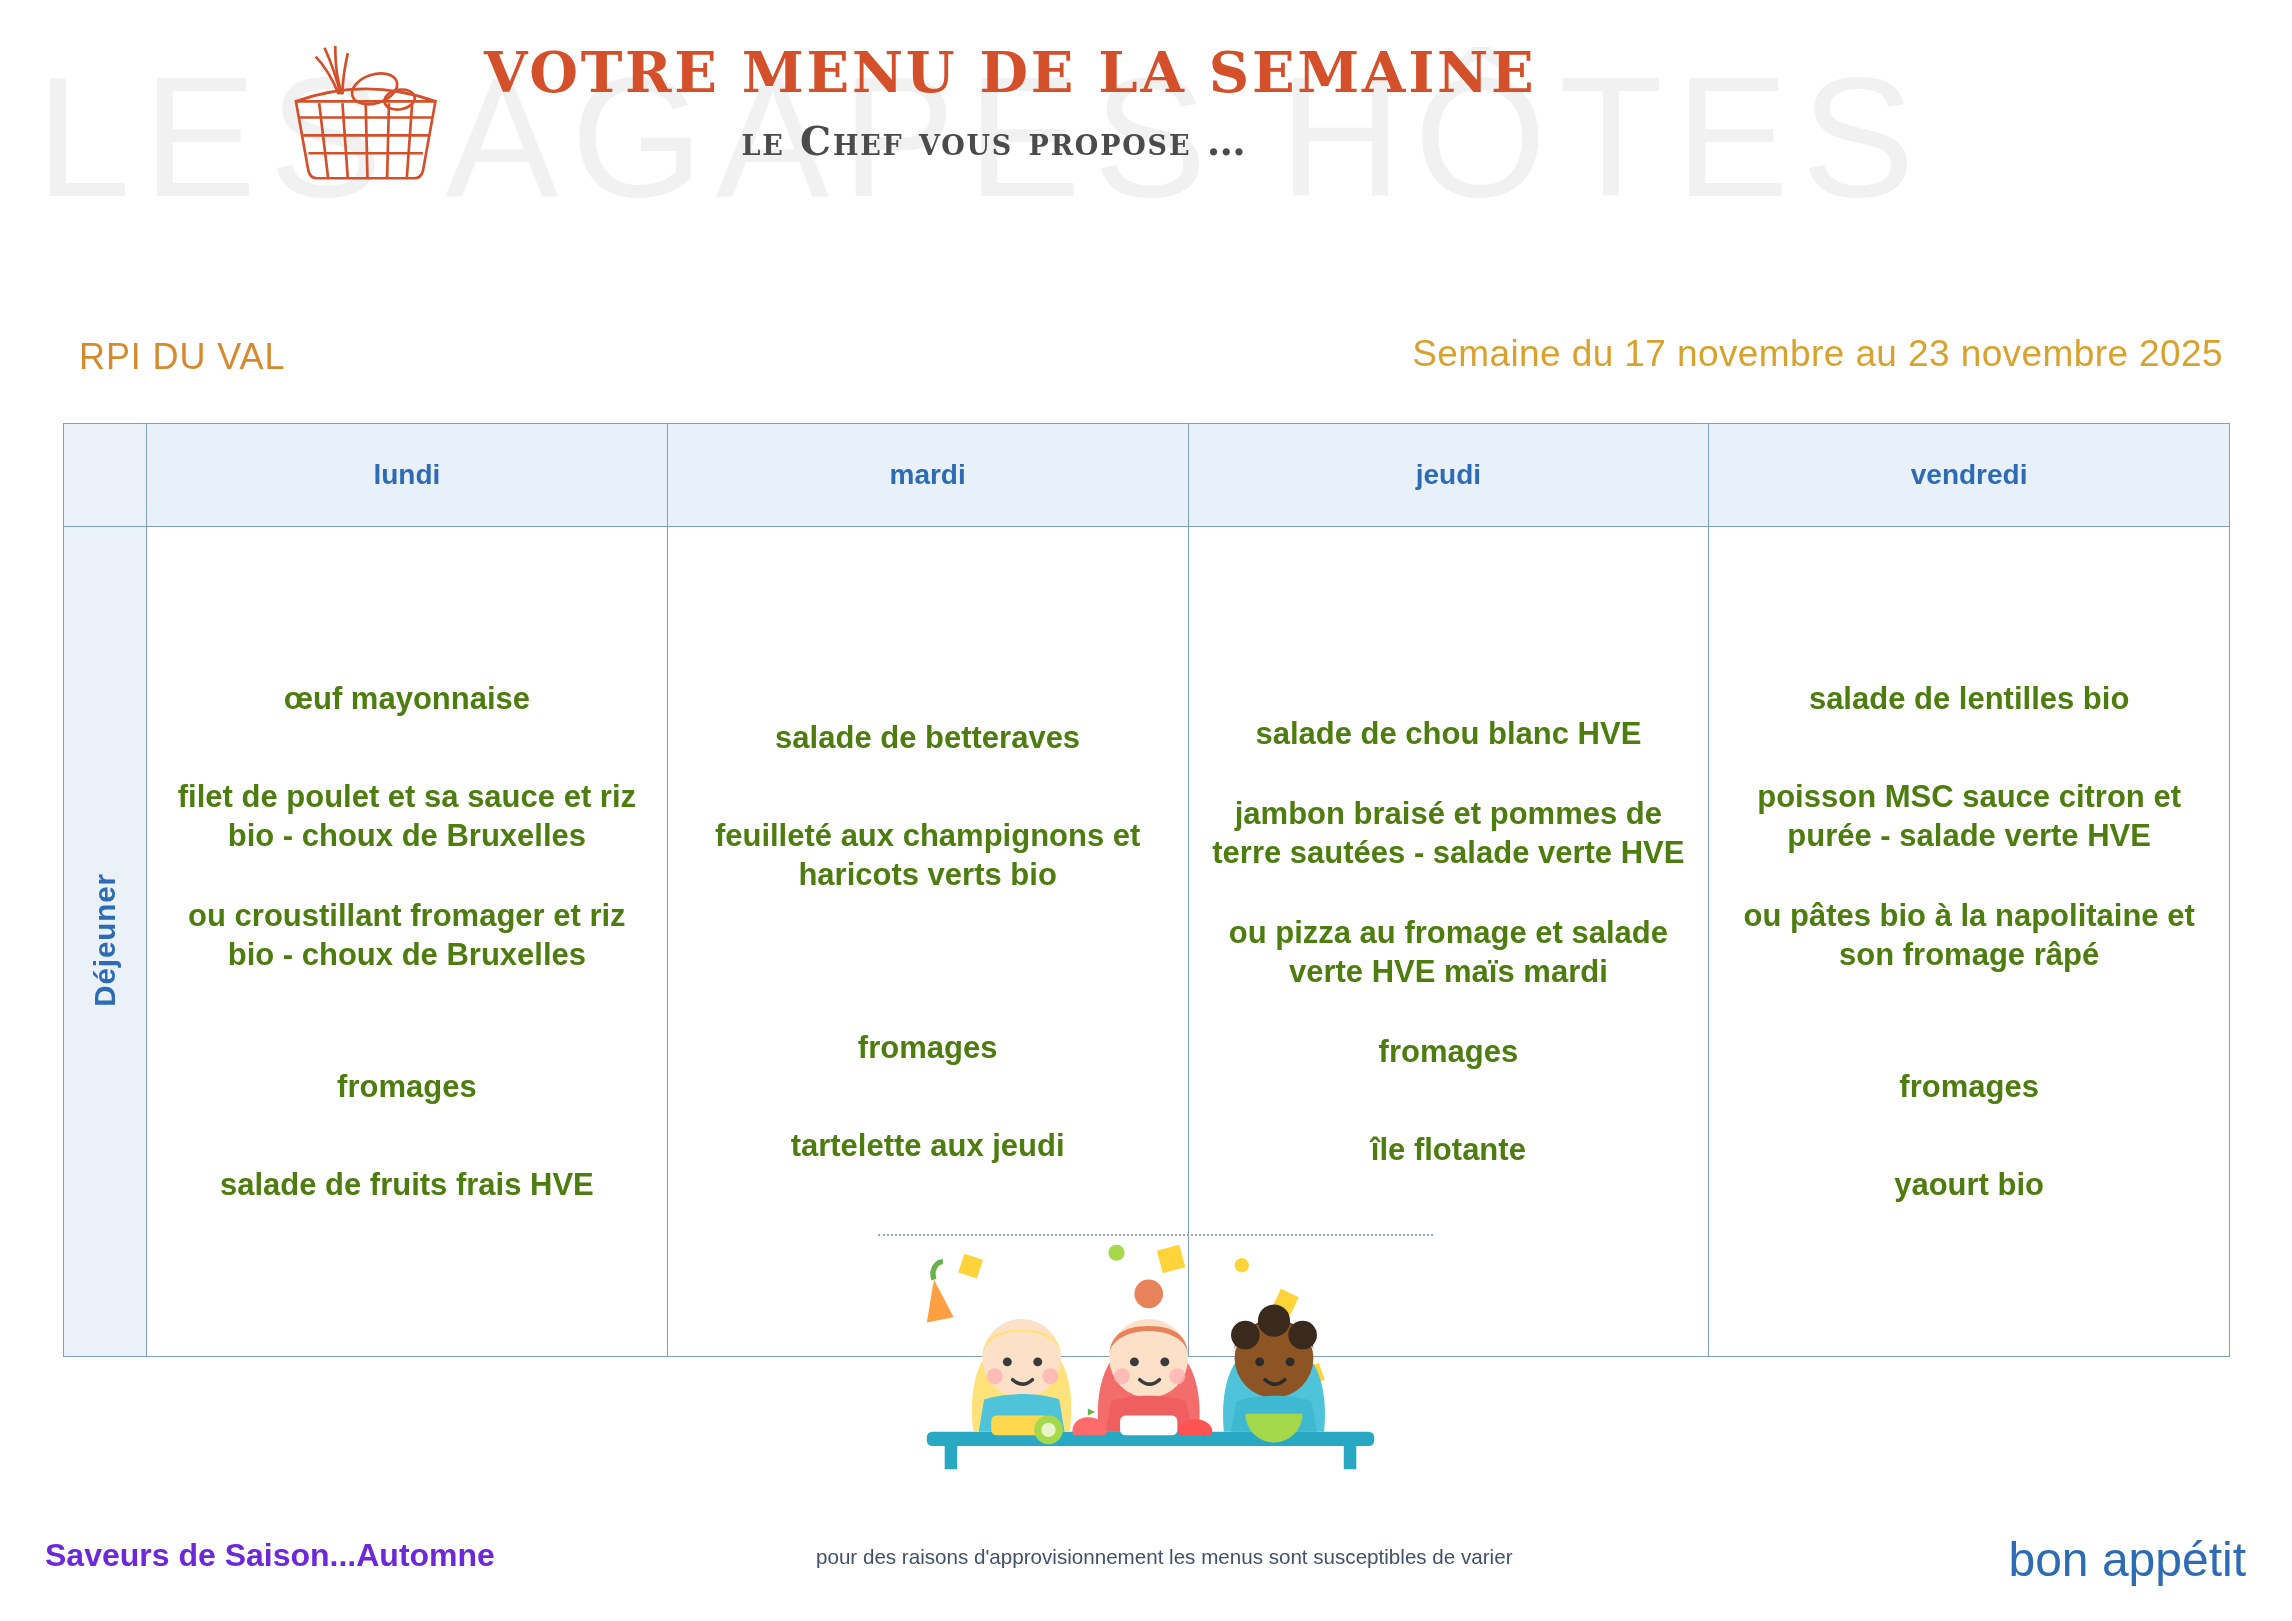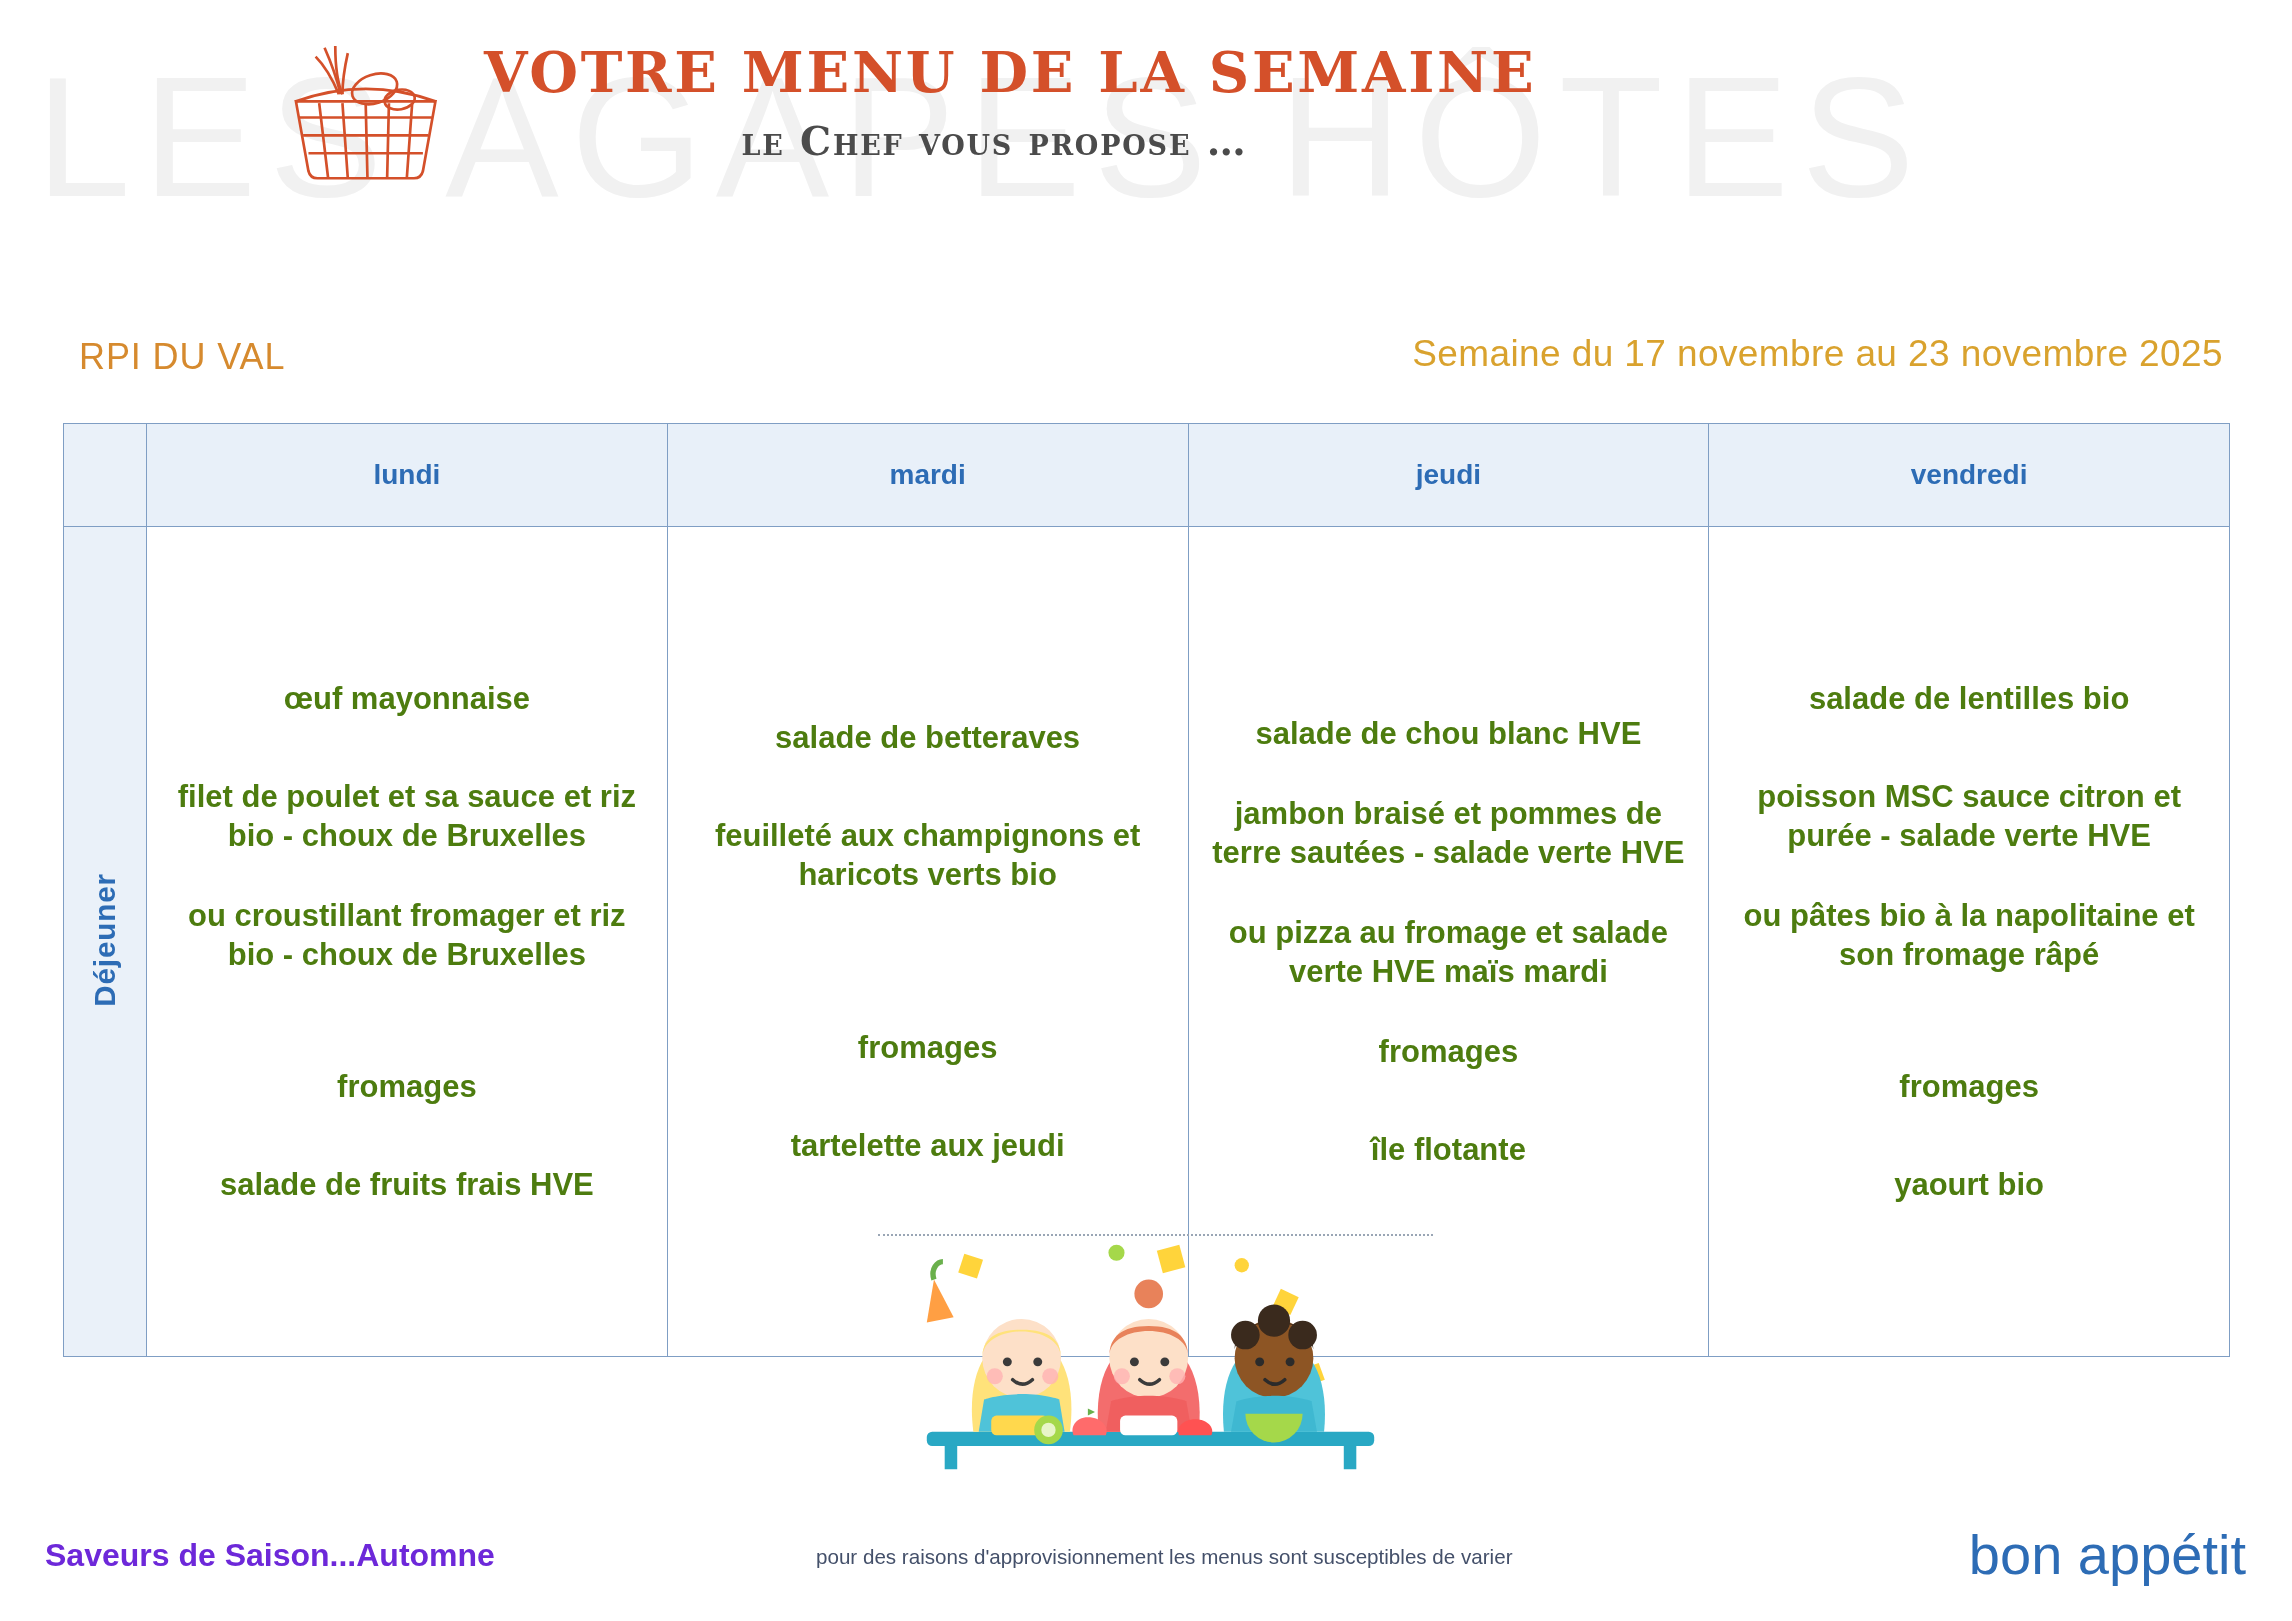--- a/index.html
+++ b/index.html
@@ -180,21 +180,21 @@
     position: absolute;
     left: 816px;
     bottom: 52px;
     font-size: 20.6px;
     color: #44506a;
   }
   .footer-right {
     position: absolute;
     right: 47px;
     bottom: 34px;
-    font-size: 56px;
+    font-size: 48px;
     color: #2d6cb5;
   }
 </style>
 </head>
 <body>
 
 <div class="watermark">LES AGAPES HÔTES</div>
 
 <div class="header">
 

